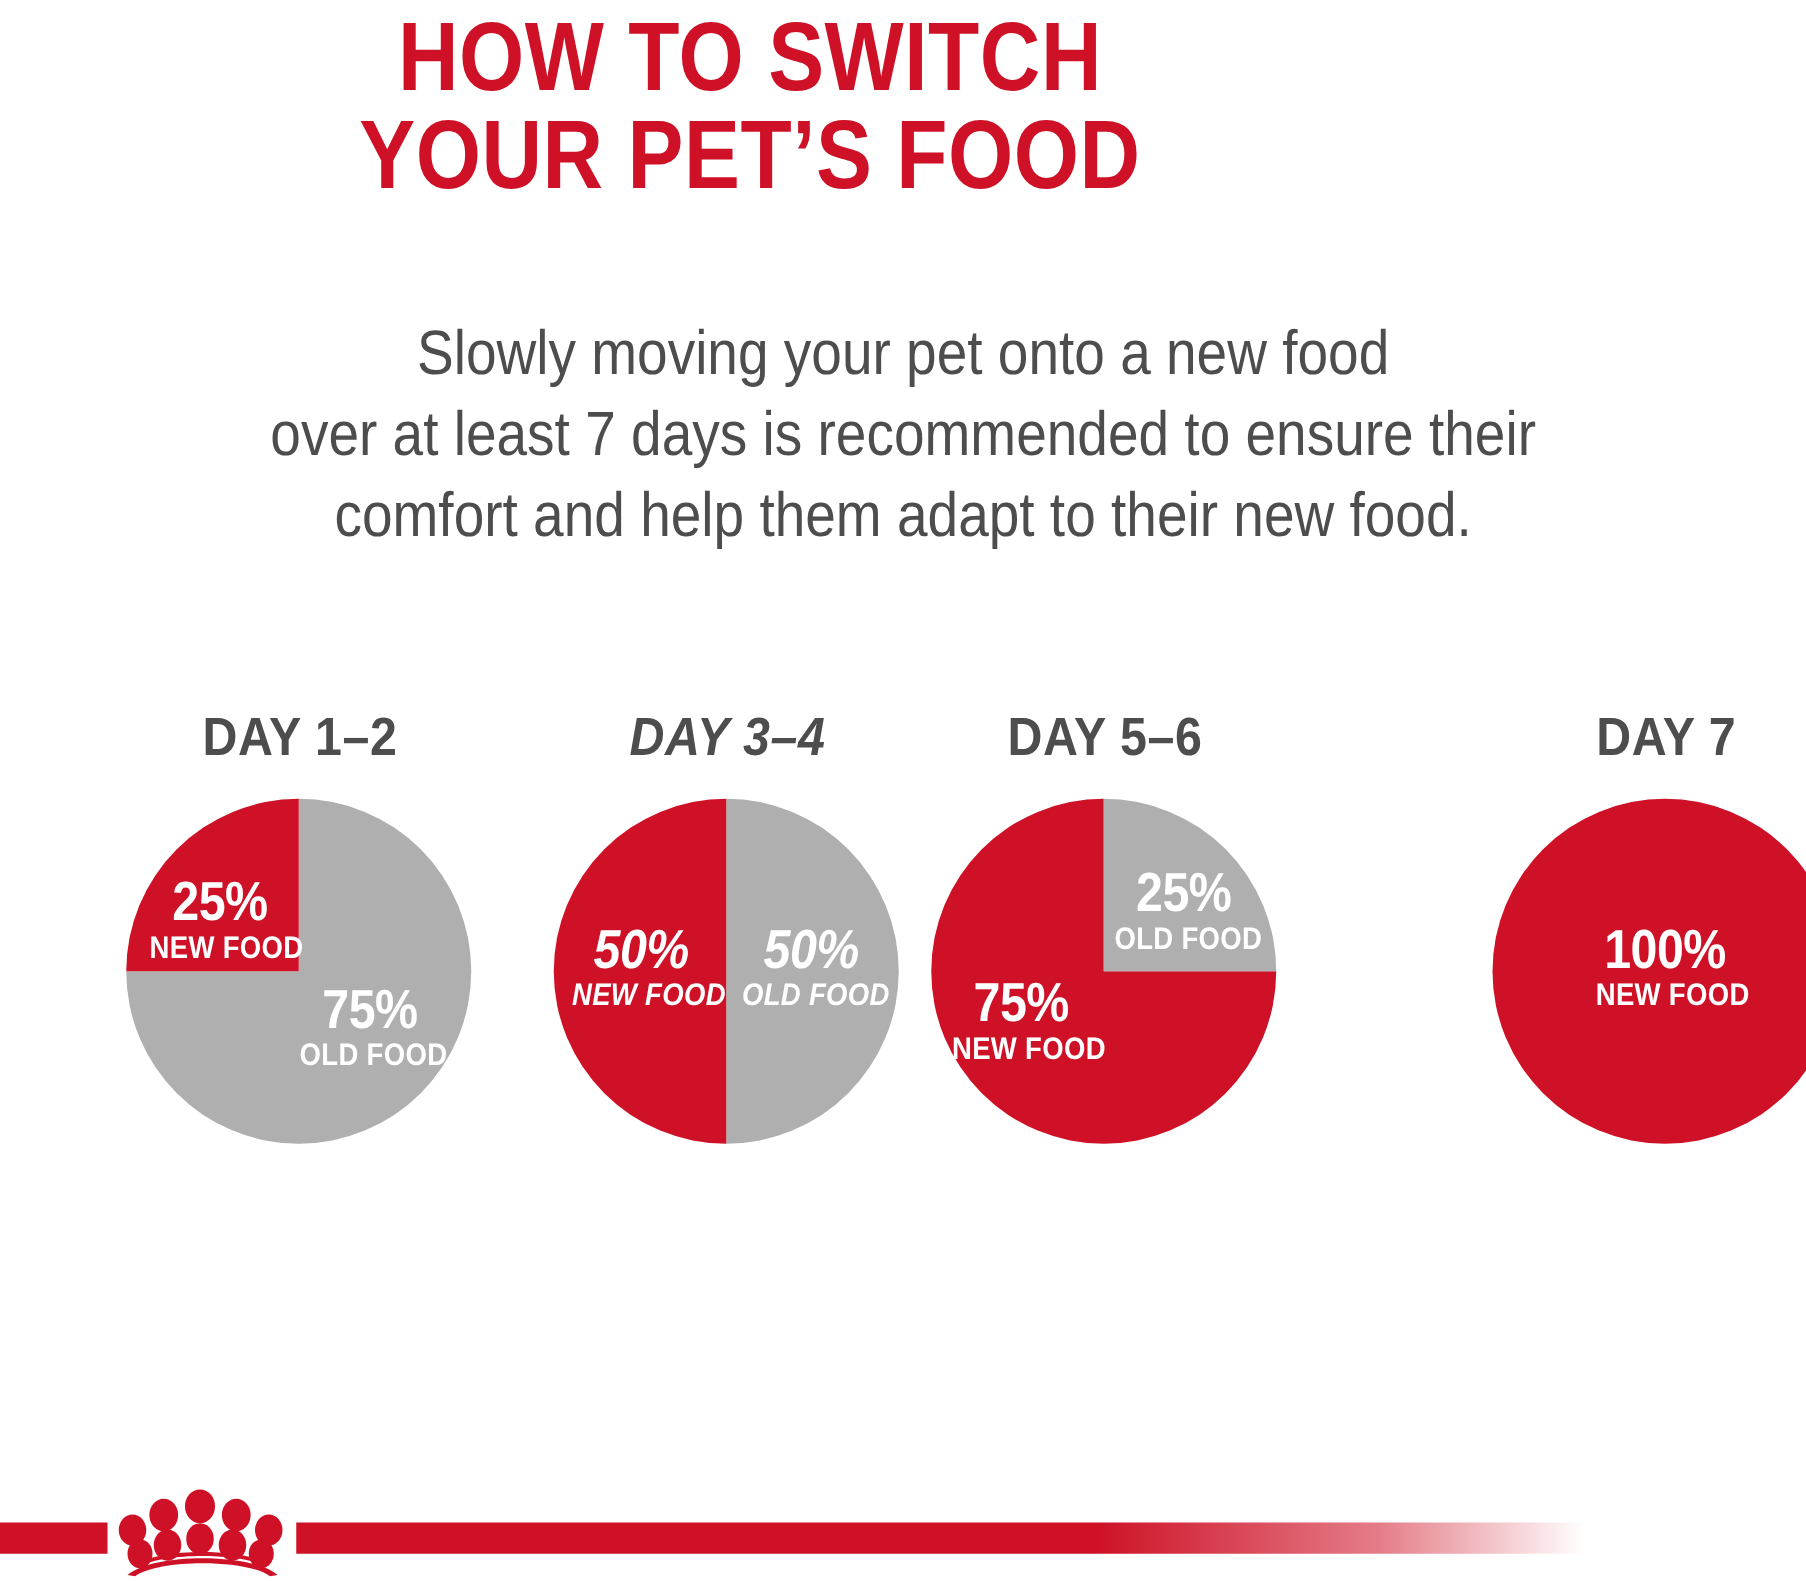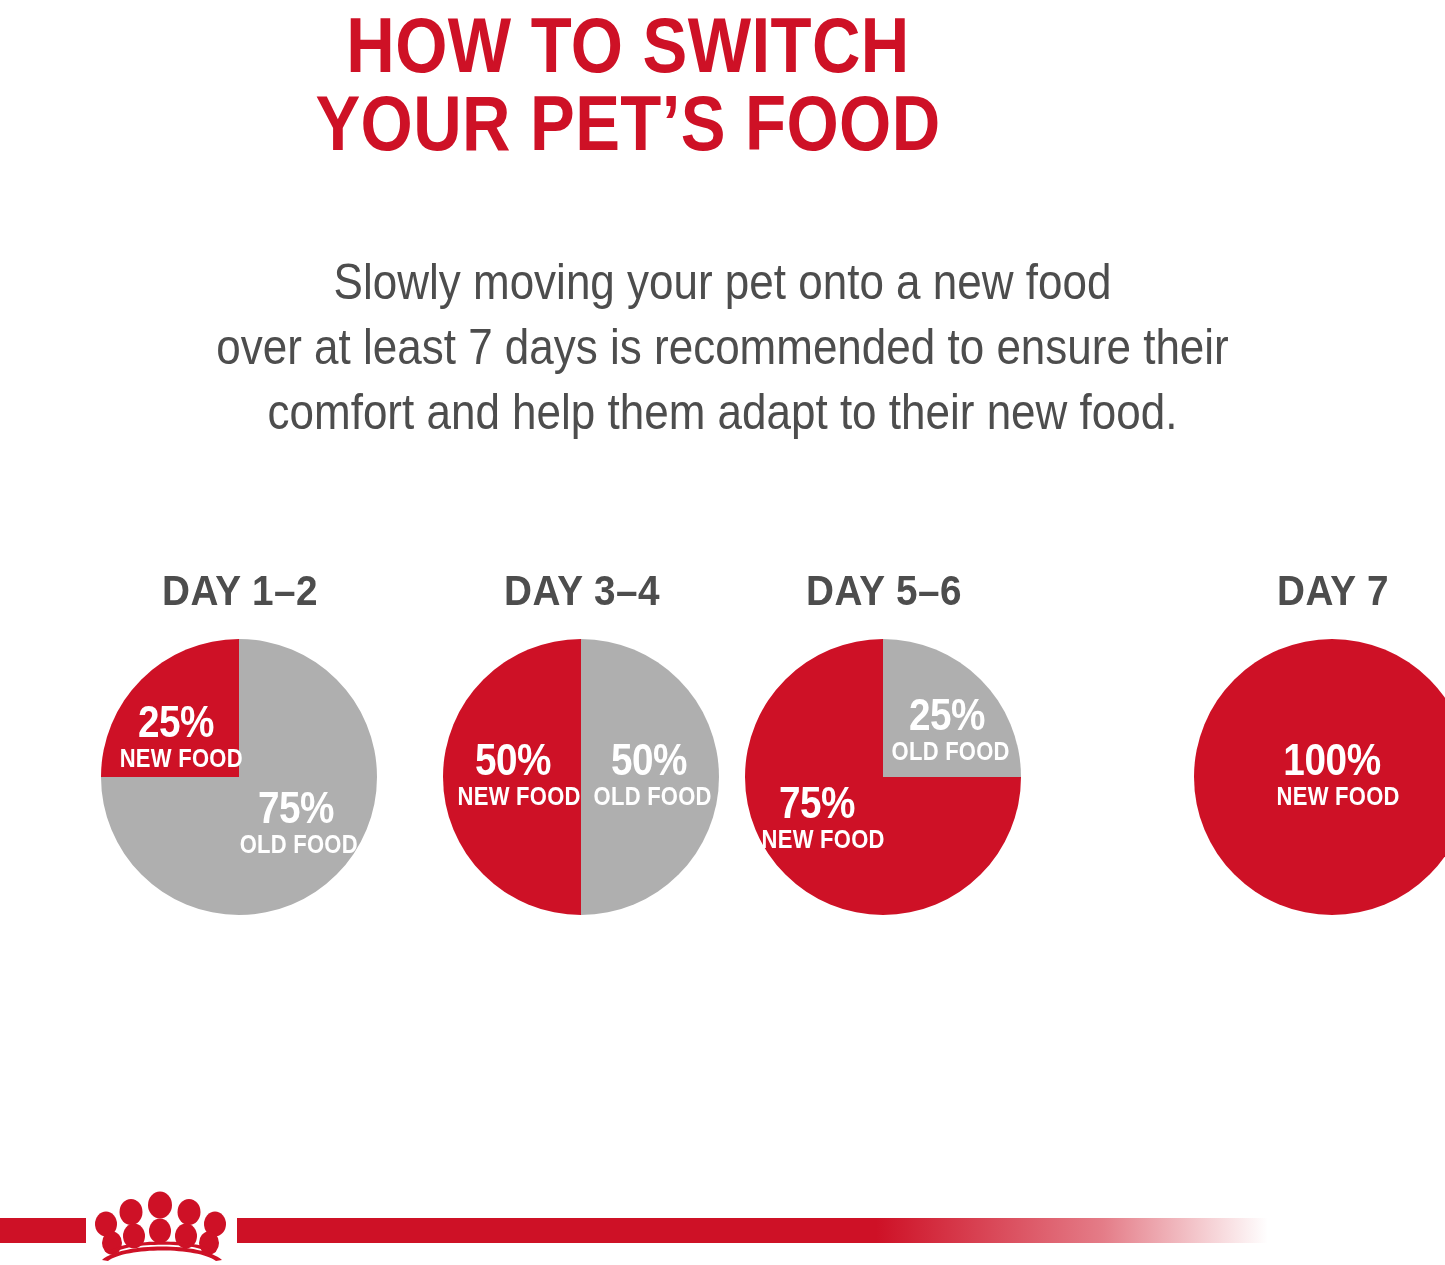--- a/index.html
+++ b/index.html
@@ -16,21 +16,20 @@
     -webkit-font-smoothing: antialiased;
   }
 
   
   #title-block {
     position: absolute;
     top: 6px;
     left: 0;
     width: 1200px;
     text-align: center;
-    margin-left: 28px;
   }
   #title-block .tline {
     display: block;
     color: #CE1126;
     font-family: "Liberation Sans Narrow", "Liberation Sans", sans-serif;
     font-weight: 700;
     font-size: 78px;
     line-height: 78px;
     letter-spacing: 0.5px;
     transform: scaleX(0.86);
@@ -186,21 +185,21 @@
           <span class="food">NEW FOOD</span>
         </div>
         <div class="plabel" style="left:132px; top:148px; width:128px;">
           <span class="pct">75%</span>
           <span class="food">OLD FOOD</span>
         </div>
       </div>
     </div>
   </div>
 
-  <div class="pie-col" style="left:432px;">
+  <div class="pie-col" style="left:432px;font-style:italic;">
     <div class="day-label">DAY 3–4</div>
     <div class="pie-wrap">
       <svg viewBox="0 0 278 278">
 
         <path d="M139 139 L139 1 A138 138 0 0 1 139 277 Z" fill="#AFAFAF"></path>
 
         <path d="M139 139 L139 277 A138 138 0 0 1 139 1 Z" fill="#CE1126"></path>
       </svg>
       <div class="pie-labels">
         <div class="plabel" style="left:8px; top:100px; width:126px;">

